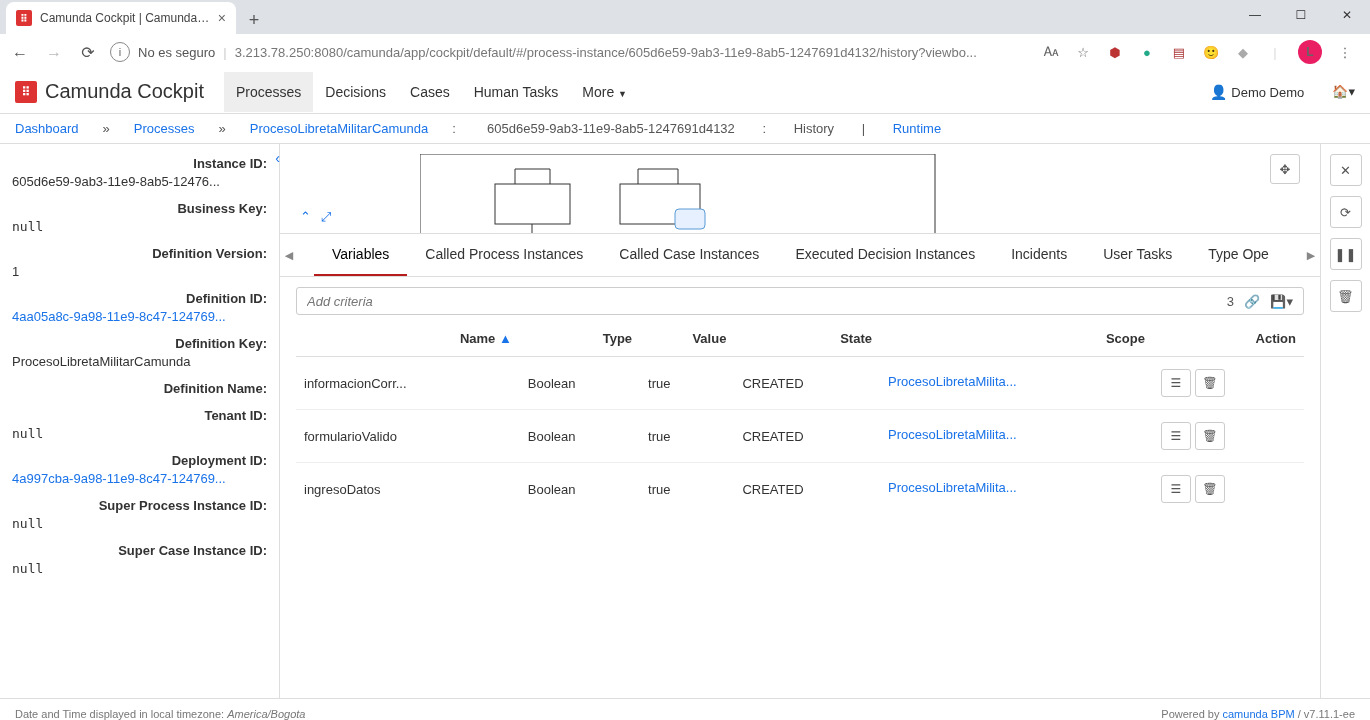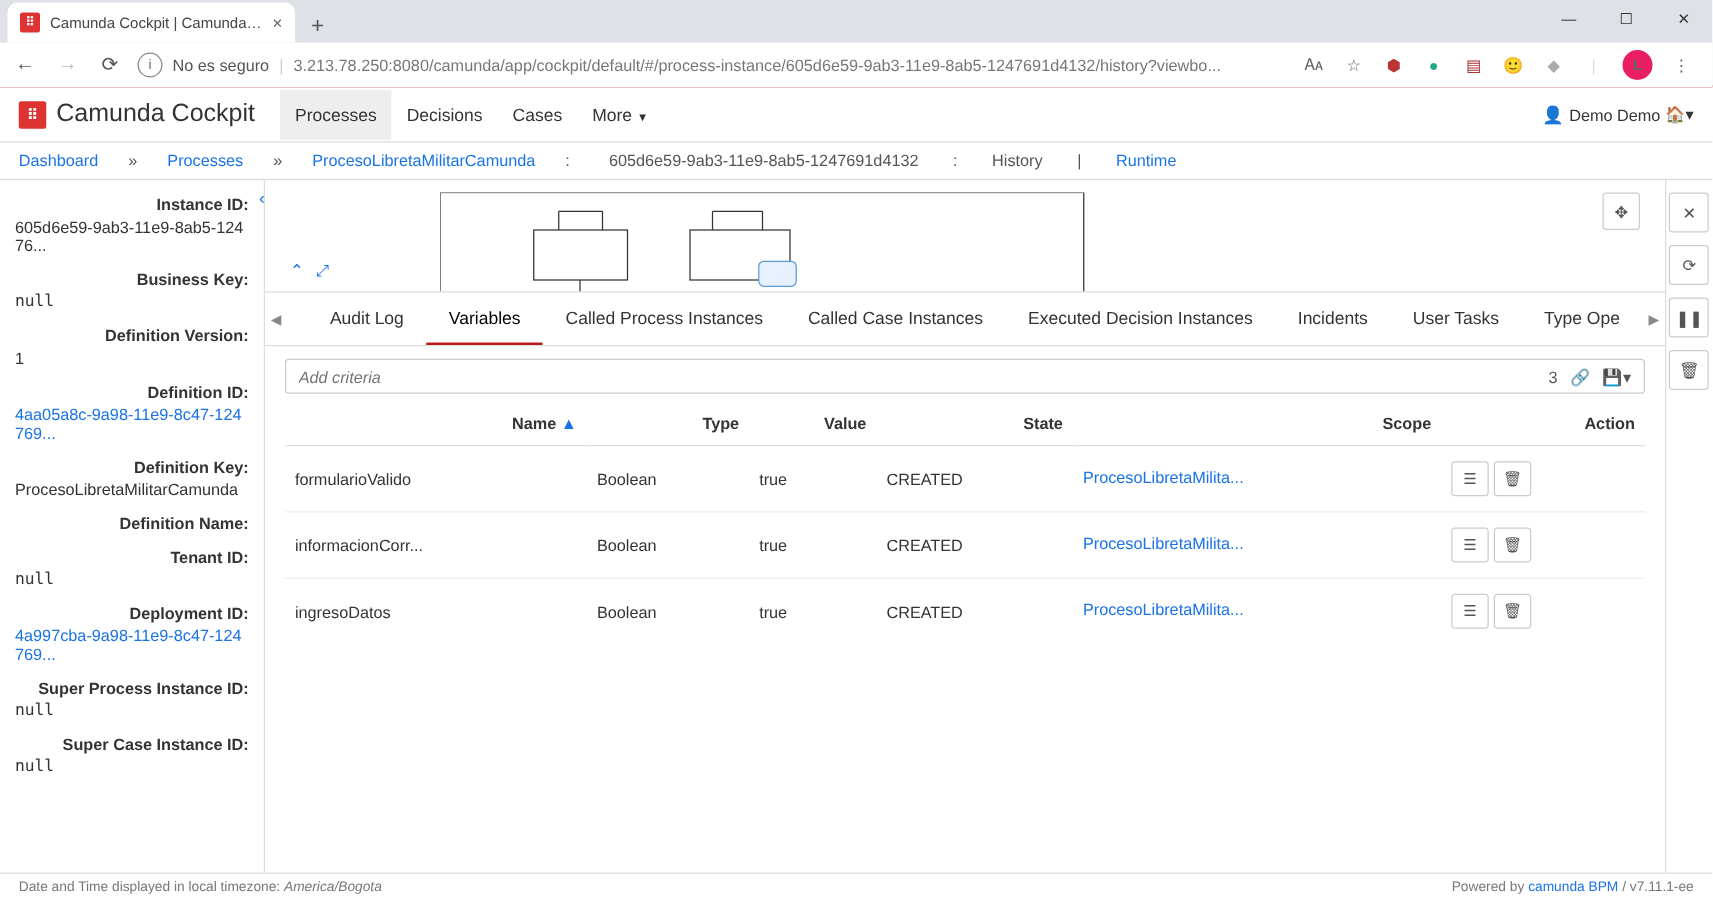--- a/index.html
+++ b/index.html
@@ -26,21 +26,21 @@
 .toolbar-icons span { width: 18px; height: 18px; display:flex; align-items:center; justify-content:center; color:#666; cursor:pointer;}
 .avatar { width: 24px; height: 24px; background: #e91e63; border-radius: 50%; color:#fff; display:flex; align-items:center; justify-content:center; font-size:12px; font-weight:bold;}
 
 
 .app-header { height: 44px; border-bottom: 1px solid #ddd; display: flex; align-items: center; padding: 0 15px; }
 .logo { display: flex; align-items: center; gap: 8px; font-size: 20px; color: #333; margin-right: 20px; }
 .logo-icon { width: 22px; height: 22px; background: #d33; border-radius:2px; display:flex; align-items:center; justify-content:center; color:#fff; font-weight:bold; font-size:12px;}
 .main-nav { display: flex; }
 .main-nav-item { padding: 12px 12px; color: #333; cursor: pointer; font-size: 14px; }
 .main-nav-item.active { background: #eee; }
-.header-right { margin-left: auto; display: flex; align-items: center; gap: 4px; color: #333; }
+.header-right { margin-left: auto; display: flex; align-items: center; gap: 28px; color: #333; }
 .user-icon { font-size: 14px; }
 
 
 .breadcrumb-bar { height: 30px; border-bottom: 1px solid #ddd; display: flex; align-items: center; padding: 0 15px; font-size: 13px; color: #555; gap: 24px; }
 .breadcrumb-bar a { color: #1a73e8; text-decoration: none; }
 
 
 .main-layout { display: flex; height: calc(720px - 70px - 44px - 30px - 22px); position: relative; }
 .left-panel { width: 280px; border-right: 1px solid #ddd; display: flex; flex-direction: column; position: relative; }
 .left-tabs { display: flex; border-bottom: 1px solid #ddd; }
@@ -79,21 +79,21 @@
 .var-table td { padding: 12px 8px; border-top: 1px solid #eee; font-size: 13px; color: #333; }
 .var-table td .scope-link { color: #1a73e8; cursor: pointer; white-space: nowrap; overflow: hidden; text-overflow: ellipsis; display: inline-block; max-width: 140px; }
 .action-btns { display: flex; gap: 4px; }
 .action-btn { width: 30px; height: 28px; border: 1px solid #ccc; border-radius: 3px; display:flex; align-items:center; justify-content:center; color:#555; cursor:pointer; font-size:12px;}
 
 
 .right-toolbar { width: 50px; border-left: 1px solid #ddd; display: flex; flex-direction: column; align-items: center; padding-top: 10px; gap: 10px; }
 .rt-btn { width: 32px; height: 32px; border: 1px solid #ccc; border-radius: 3px; display:flex; align-items:center; justify-content:center; color:#555; cursor:pointer;}
 
 
-.footer { height: 22px; border-top: 1px solid #ddd; display: flex; align-items: center; padding: 0 15px; font-size: 11px; color: #777; }
+.footer { height: 22px; border-top: 1px solid #ddd; display: flex; align-items: flex-end; padding: 0 15px; font-size: 11px; color: #777; }
 .footer-right { margin-left: auto; }
 .footer a { color: #1a73e8; text-decoration: none; }
 </style>
 </head>
 <body>
 
 <div class="browser-chrome">
   <div class="tab-bar">
     <div class="tab">
       <div class="tab-favicon">⠿</div>
@@ -136,20 +136,21 @@
 
 <div class="app-header">
   <div class="logo">
     <div class="logo-icon">⠿</div>
     <span>Camunda Cockpit</span>
   </div>
   <div class="main-nav">
     <div class="main-nav-item active">Processes</div>
     <div class="main-nav-item">Decisions</div>
     <div class="main-nav-item">Cases</div>
+    <div class="main-nav-item">Human Tasks</div>
     <div class="main-nav-item"><span>More</span> <span style="font-size:9px;">▼</span></div>
   </div>
   <div class="header-right">
     <span><span class="user-icon">👤</span> <span>Demo Demo</span></span>
     <span>🏠▾</span>
   </div>
 </div>
 
 <div class="breadcrumb-bar">
   <a href="#">Dashboard</a>
@@ -230,21 +231,20 @@
         <span>⌃</span>
         <span>⤢</span>
       </div>
       <div class="move-handle">✥</div>
     </div>
 
     <div style="display:flex; align-items:stretch;">
       <div class="tab-scroll-btn">◀</div>
       <div class="detail-tabs" style="flex:1;">
         <div class="detail-tabs-scroll" id="detail-tabs-scroll">
-            <div class="detail-tab">Audit Log</div>
             <div class="detail-tab active">Variables</div>
             <div class="detail-tab">Called Process Instances</div>
             <div class="detail-tab">Called Case Instances</div>
             <div class="detail-tab">Executed Decision Instances</div>
             <div class="detail-tab">Incidents</div>
             <div class="detail-tab">User Tasks</div>
             <div class="detail-tab">Type Ope</div>
           </div>
       </div>
       <div class="tab-scroll-btn">▶</div>
@@ -265,34 +265,34 @@
           <th><span>Name</span> <span class="sort" style="color:#1a73e8;">▲</span></th>
           <th>Type</th>
           <th>Value</th>
           <th>State</th>
           <th>Scope</th>
           <th>Action</th>
         </tr>
       </thead>
       <tbody id="var-tbody">
           <tr>
-            <td>formularioValido</td>
+            <td>informacionCorr...</td>
             <td>Boolean</td>
             <td>true</td>
             <td>CREATED</td>
             <td><span class="scope-link">ProcesoLibretaMilita...</span></td>
             <td>
               <div class="action-btns">
                 <div class="action-btn">☰</div>
                 <div class="action-btn">🗑</div>
               </div>
             </td>
           </tr>
           <tr>
-            <td>informacionCorr...</td>
+            <td>formularioValido</td>
             <td>Boolean</td>
             <td>true</td>
             <td>CREATED</td>
             <td><span class="scope-link">ProcesoLibretaMilita...</span></td>
             <td>
               <div class="action-btns">
                 <div class="action-btn">☰</div>
                 <div class="action-btn">🗑</div>
               </div>
             </td>

